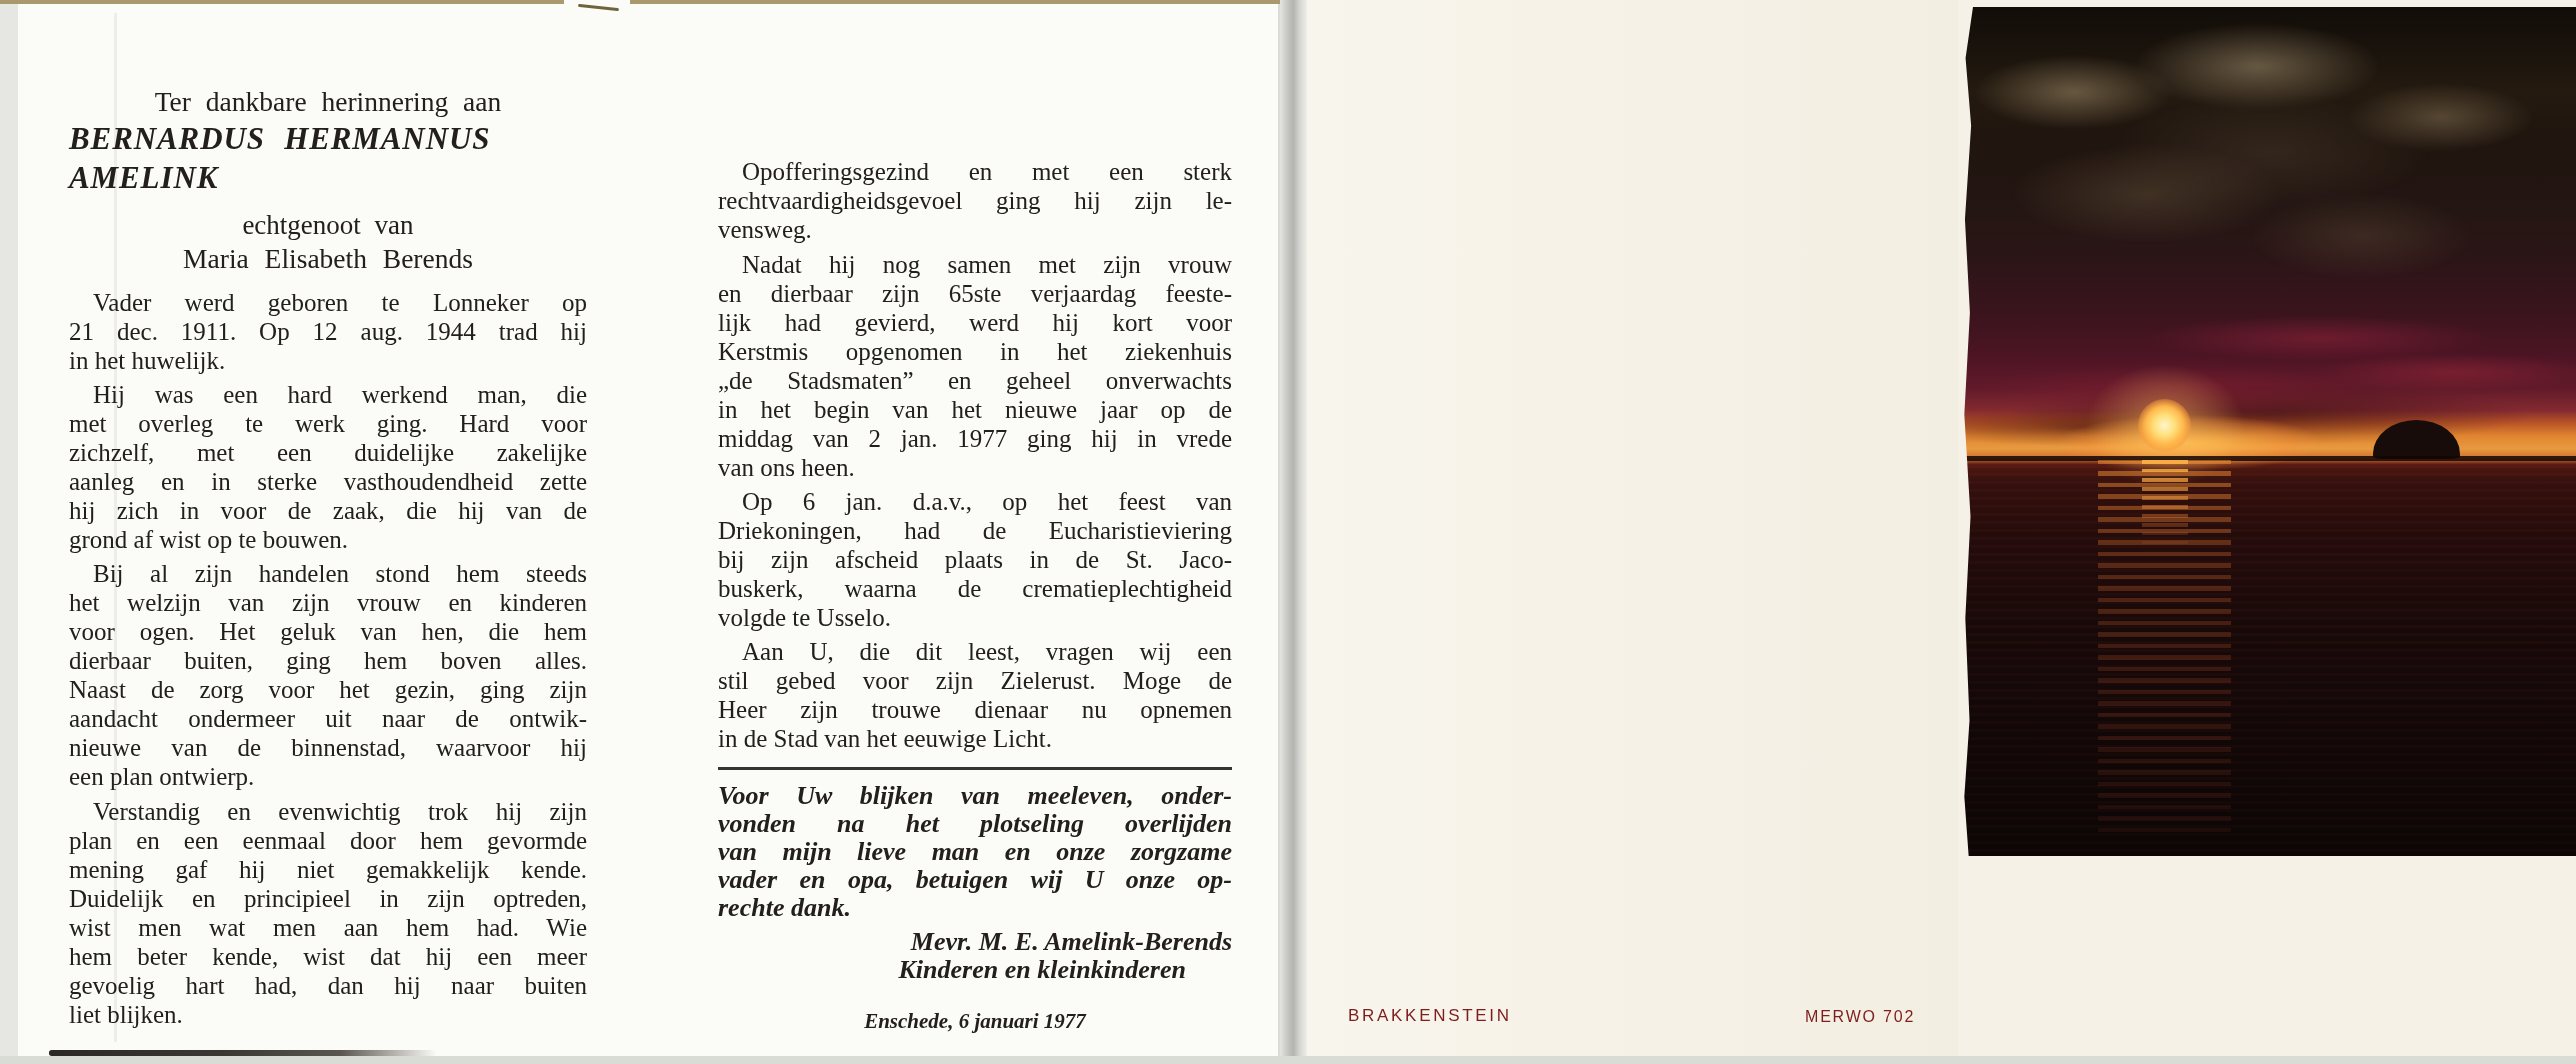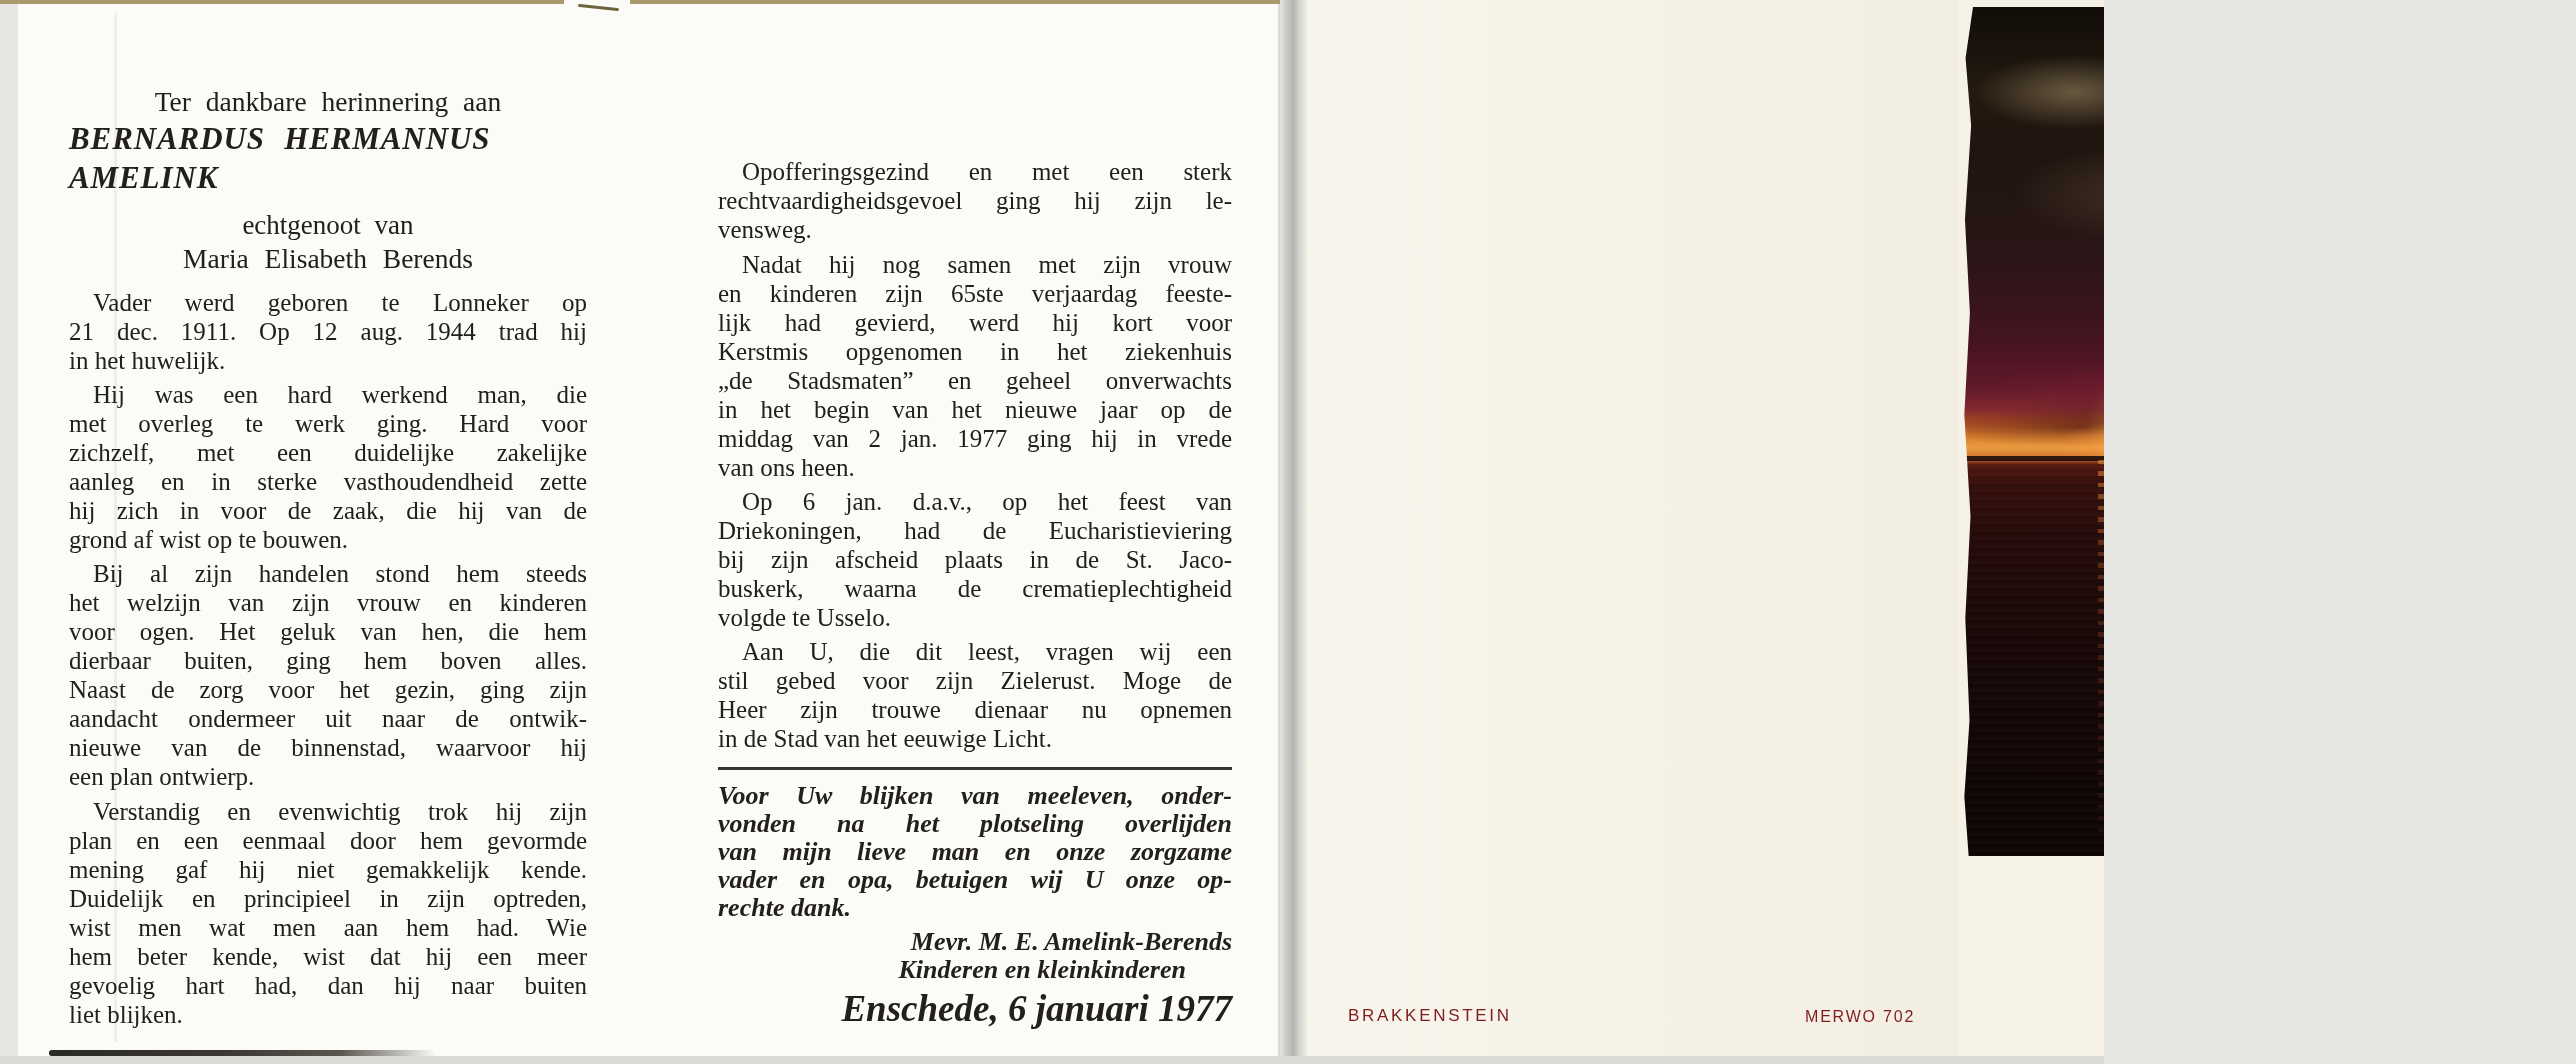--- a/index.html
+++ b/index.html
@@ -2,21 +2,21 @@
 <html style="font-size:14px"><head>
 <meta charset="utf-8">
 <style>
   html,body { margin:0; padding:0; }
   body {
     width:2576px; height:1064px;
     background:#e6e7e3;
     font-family:"Liberation Serif","DejaVu Serif",serif;
     overflow:hidden;
   }
-  .stage { position:relative; width:2104px; height:1064px; overflow:hidden; }
+  .stage { position:relative; width:2576px; height:1064px; overflow:hidden; }
 
   
   .top-edge { position:absolute; left:0; top:0; width:2576px; height:4.4px; background:#a89a6c; }
   .top-notch { position:absolute; left:564px; top:0; width:66px; height:9.8px; background:#fbfbf7; border-radius:0 0 55% 55%; }
   .top-notch-mark { position:absolute; left:578px; top:6.2px; width:41px; height:2.7px; background:#6f633e; border-radius:1.8px; transform:rotate(6deg); }
   .bottom-edge { position:absolute; left:0; bottom:0; width:2576px; height:8px; background:#d9dcd4; }
   .bottom-smudge { position:absolute; left:49px; top:1050px; width:388px; height:6.2px; border-radius:2.7px;
     background:linear-gradient(90deg,#2b2926 0%,#3b3834 45%,#5a564f 75%,rgba(90,86,79,0) 100%); }
 
   
@@ -49,21 +49,21 @@
   .para { margin-bottom:5.3px; }
   .line { display:block; line-height:29px; text-align:justify; text-align-last:justify; text-justify:inter-word; }
   .line.first { padding-left:24px; }
   .line.last  { text-align-last:left; }
 
   .rule { height:2.7px; background:#37332d; margin:14px 0 12.4px 0; border:0; }
 
   .ack .line { font-weight:bold; font-style:italic; font-size:26px; line-height:28px; }
   .sig { text-align:right; font-weight:bold; font-style:italic; font-size:26px; line-height:28px; margin-top:5.3px; }
   .sig .sig-2 { padding-right:46px; }
-  .dateline { margin-top:9px; font-size:37px; line-height:31px; font-weight:bold; font-style:italic; text-align:right; }
+  .dateline { margin-top:22px; font-size:21px; line-height:31px; font-weight:bold; font-style:italic; text-align:center; }
 
   
   .imprint { position:absolute; font-family:"Liberation Sans","DejaVu Sans",sans-serif; color:#7f1d1d; }
   .publisher  { left:1348px; top:1006px; font-size:17px; letter-spacing:2.7px; }
   .print-code { left:1805px; top:1008px; font-size:16px; letter-spacing:1.8px; }
 
   
   .photo { position:absolute; left:5.3px; top:7px; width:613px; height:849px; overflow:hidden;
            box-shadow:inset 0 0 53px rgba(0,0,0,0.55); }
   .photo > div { position:absolute; }
@@ -167,21 +167,21 @@
 
   <div class="col col2">
     <div class="body-text" id="col2-body">
         <div class="para">
           <span class="line first">Opofferingsgezind en met een sterk</span>
           <span class="line">rechtvaardigheidsgevoel ging hij zijn le-</span>
           <span class="line last">vensweg.</span>
         </div>
         <div class="para">
           <span class="line first">Nadat hij nog samen met zijn vrouw</span>
-          <span class="line">en kinderen zijn 65ste verjaardag feeste-</span>
+          <span class="line">en dierbaar zijn 65ste verjaardag feeste-</span>
           <span class="line">lijk had gevierd, werd hij kort voor</span>
           <span class="line">Kerstmis opgenomen in het ziekenhuis</span>
           <span class="line">„de Stadsmaten” en geheel onverwachts</span>
           <span class="line">in het begin van het nieuwe jaar op de</span>
           <span class="line">middag van 2 jan. 1977 ging hij in vrede</span>
           <span class="line last">van ons heen.</span>
         </div>
         <div class="para">
           <span class="line first">Op 6 jan. d.a.v., op het feest van</span>
           <span class="line">Driekoningen, had de Eucharistieviering</span>

